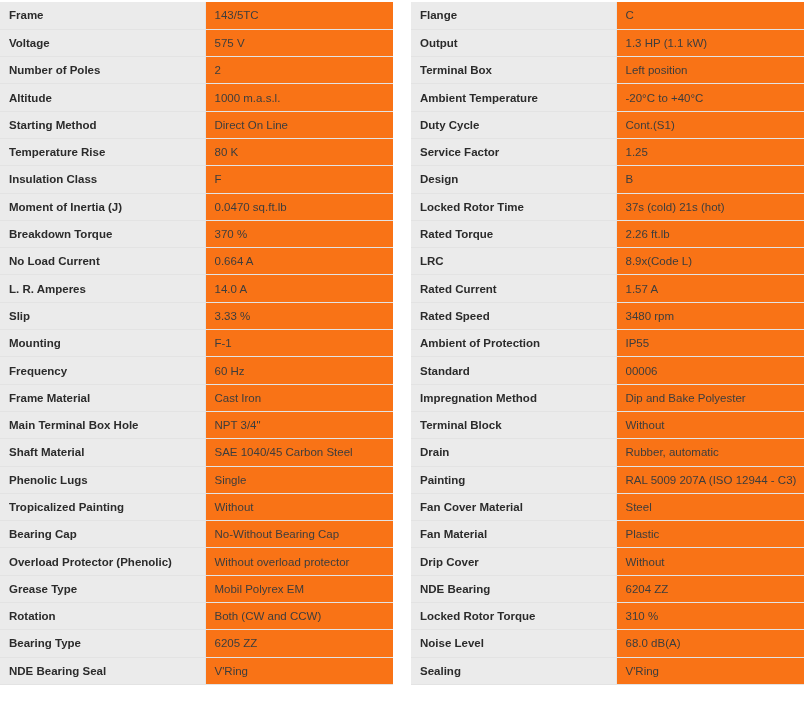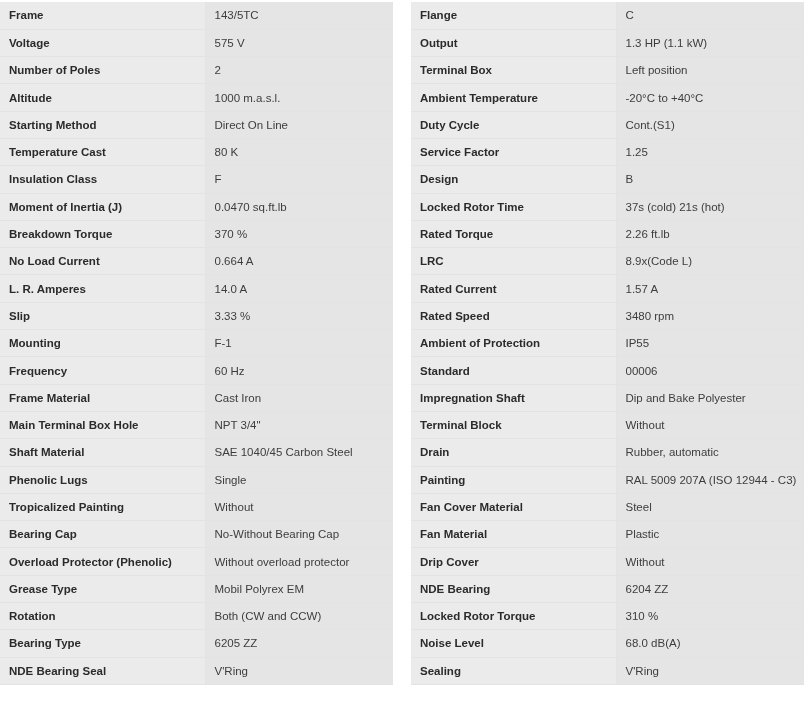--- a/index.html
+++ b/index.html
@@ -40,21 +40,21 @@
   }
   .spec-col td.k {
     width: 205px;
     background: #ebebeb;
     font-weight: bold;
     color: #2b2b2b;
     border-right: 1px solid #e3e3e3;
   }
   .spec-col td.v {
     width: 188px;
-    background: #e5e5e5;
+    background: #f97316;
     color: #3d3d3d;
     padding-left: 9px;
   }
   .spec-col tr:first-child td { border-top: 1px solid #e3e3e3; }
   .spec-col.left tr:first-child td { border-top: none; }
   .spec-col.right tr:first-child td { border-top: none; }
   .spec-col.right { }
 </style>
 </head>
 <body>
@@ -76,21 +76,21 @@
         </tr>
         <tr>
           <td class="k">Altitude</td>
           <td class="v">1000 m.a.s.l.</td>
         </tr>
         <tr>
           <td class="k">Starting Method</td>
           <td class="v">Direct On Line</td>
         </tr>
         <tr>
-          <td class="k">Temperature Cast</td>
+          <td class="k">Temperature Rise</td>
           <td class="v">80 K</td>
         </tr>
         <tr>
           <td class="k">Insulation Class</td>
           <td class="v">F</td>
         </tr>
         <tr>
           <td class="k">Moment of Inertia (J)</td>
           <td class="v">0.0470 sq.ft.lb</td>
         </tr>
@@ -216,21 +216,21 @@
         </tr>
         <tr>
           <td class="k">Ambient of Protection</td>
           <td class="v">IP55</td>
         </tr>
         <tr>
           <td class="k">Standard</td>
           <td class="v">00006</td>
         </tr>
         <tr>
-          <td class="k">Impregnation Shaft</td>
+          <td class="k">Impregnation Method</td>
           <td class="v">Dip and Bake Polyester</td>
         </tr>
         <tr>
           <td class="k">Terminal Block</td>
           <td class="v">Without</td>
         </tr>
         <tr>
           <td class="k">Drain</td>
           <td class="v">Rubber, automatic</td>
         </tr>

